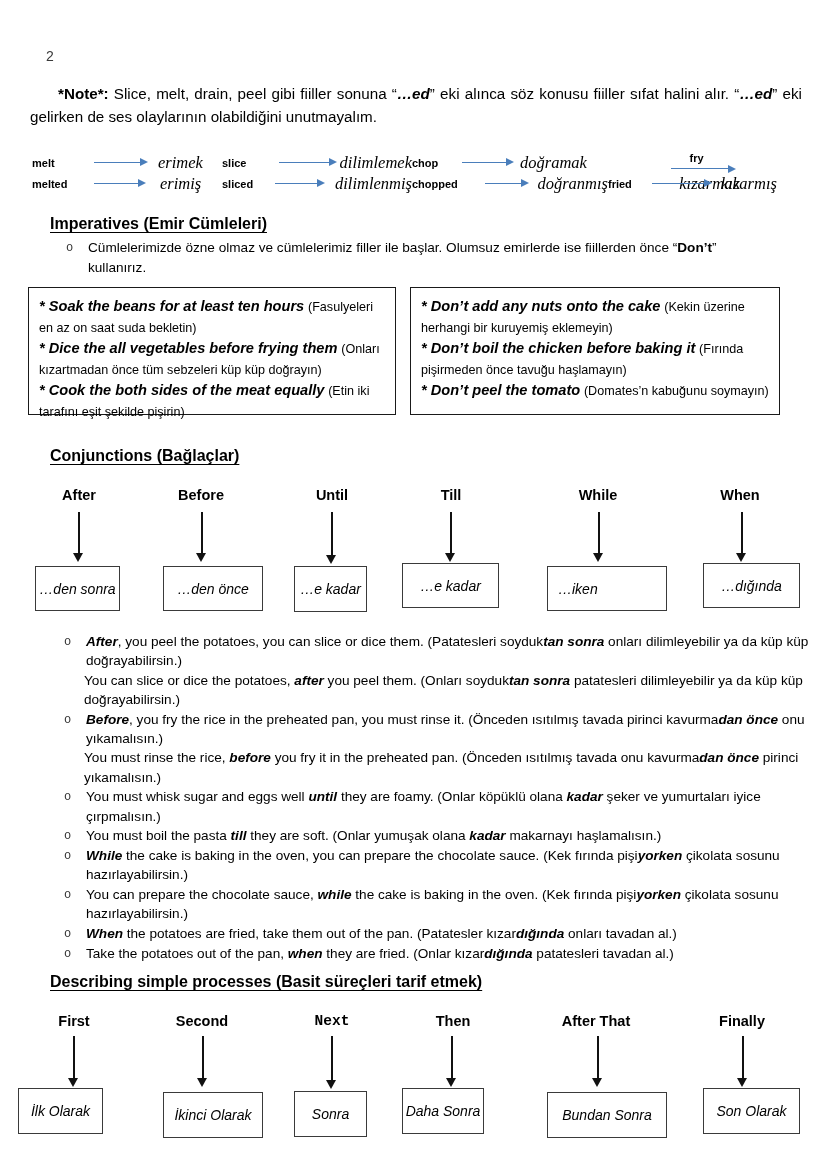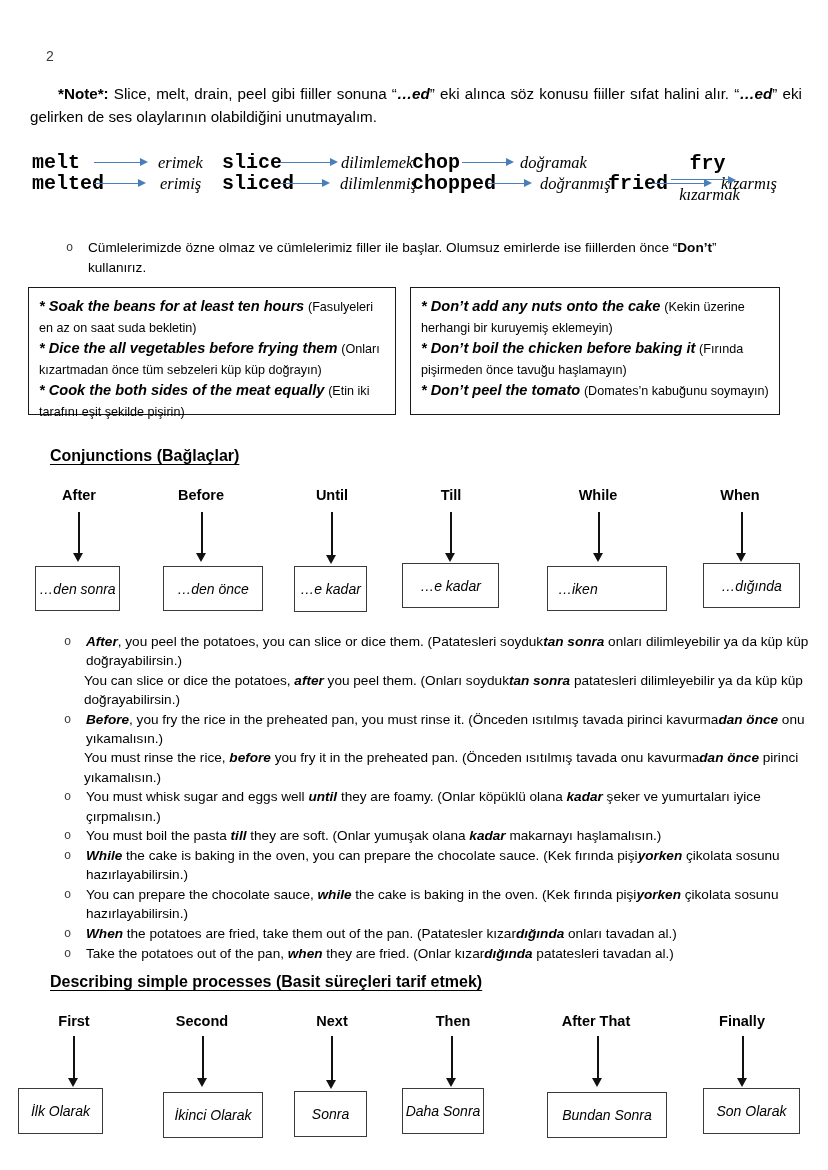--- a/index.html
+++ b/index.html
@@ -57,23 +57,23 @@
     display: flex;
     height: 21px;
     align-items: center;
   }
   .vt-cell {
     display: flex;
     align-items: center;
     height: 21px;
   }
   .vt-en {
-    font-family: Liberation Mono, monospace;
+    font-family: Liberation Sans, sans-serif;
     font-weight: bold;
-    font-size: 20px;
+    font-size: 11px;
     white-space: nowrap;
   }
   .vt-tr {
     font-family: "Liberation Serif", serif;
     font-style: italic;
     font-size: 16.5px;
     white-space: nowrap;
   }
   .arrow-h {
     position: relative;
@@ -266,20 +266,21 @@
         <span class="vt-tr" style="margin-left:8px;">doğranmış</span>
       </div>
       <div class="vt-cell" style="width:190px;">
         <span class="vt-en" style="width:44px;">fried</span>
         <span class="arrow-h" style="width:60px;"></span>
         <span class="vt-tr" style="margin-left:9px;">kızarmış</span>
       </div>
     </div>
   </div>
 
+  <div class="heading" style="left:50px; top:215px;">Imperatives (Emir Cümleleri)</div>
 
   <div style="position:absolute; left:64px; top:238px; width:720px; font-size:13.6px; line-height:20px;">
     <div class="bullet-row">
       <div class="bullet-mark">o</div>
       <div class="bullet-text">
         <span>Cümlelerimizde özne olmaz ve cümlelerimiz filler ile başlar. Olumsuz emirlerde ise fiillerden önce “</span><b>Don’t</b><span>”</span><br>
         <span>kullanırız.</span>
       </div>
     </div>
   </div>
@@ -437,21 +438,21 @@
       <div class="flow-label" style="left:170px; top:1013px; width:64px;">Second</div>
       <div class="flow-arrow" style="left:197px; top:1036px; height:48px;">
         <div class="shaft" style="height:43px;"></div>
           <div class="head" style="top:42px;"></div>
       </div>
       <div class="flow-box" style="left:163px; top:1092px; width:100px; height:46px;">
         <span>İkinci Olarak</span>
       </div>
     </div>
     <div class="flow-item">
-      <div class="flow-label" style="left:305px; top:1013px; width:54px;">Next</div>
+      <div class="flow-label" style="left:305px; top:1013px; width:54px;font-family:Liberation Mono, monospace;">Next</div>
       <div class="flow-arrow" style="left:326px; top:1036px; height:48px;">
         <div class="shaft" style="height:45px;"></div>
           <div class="head" style="top:44px;"></div>
       </div>
       <div class="flow-box" style="left:294px; top:1091px; width:73px; height:46px;">
         <span>Sonra</span>
       </div>
     </div>
     <div class="flow-item">
       <div class="flow-label" style="left:428px; top:1013px; width:50px;">Then</div>

